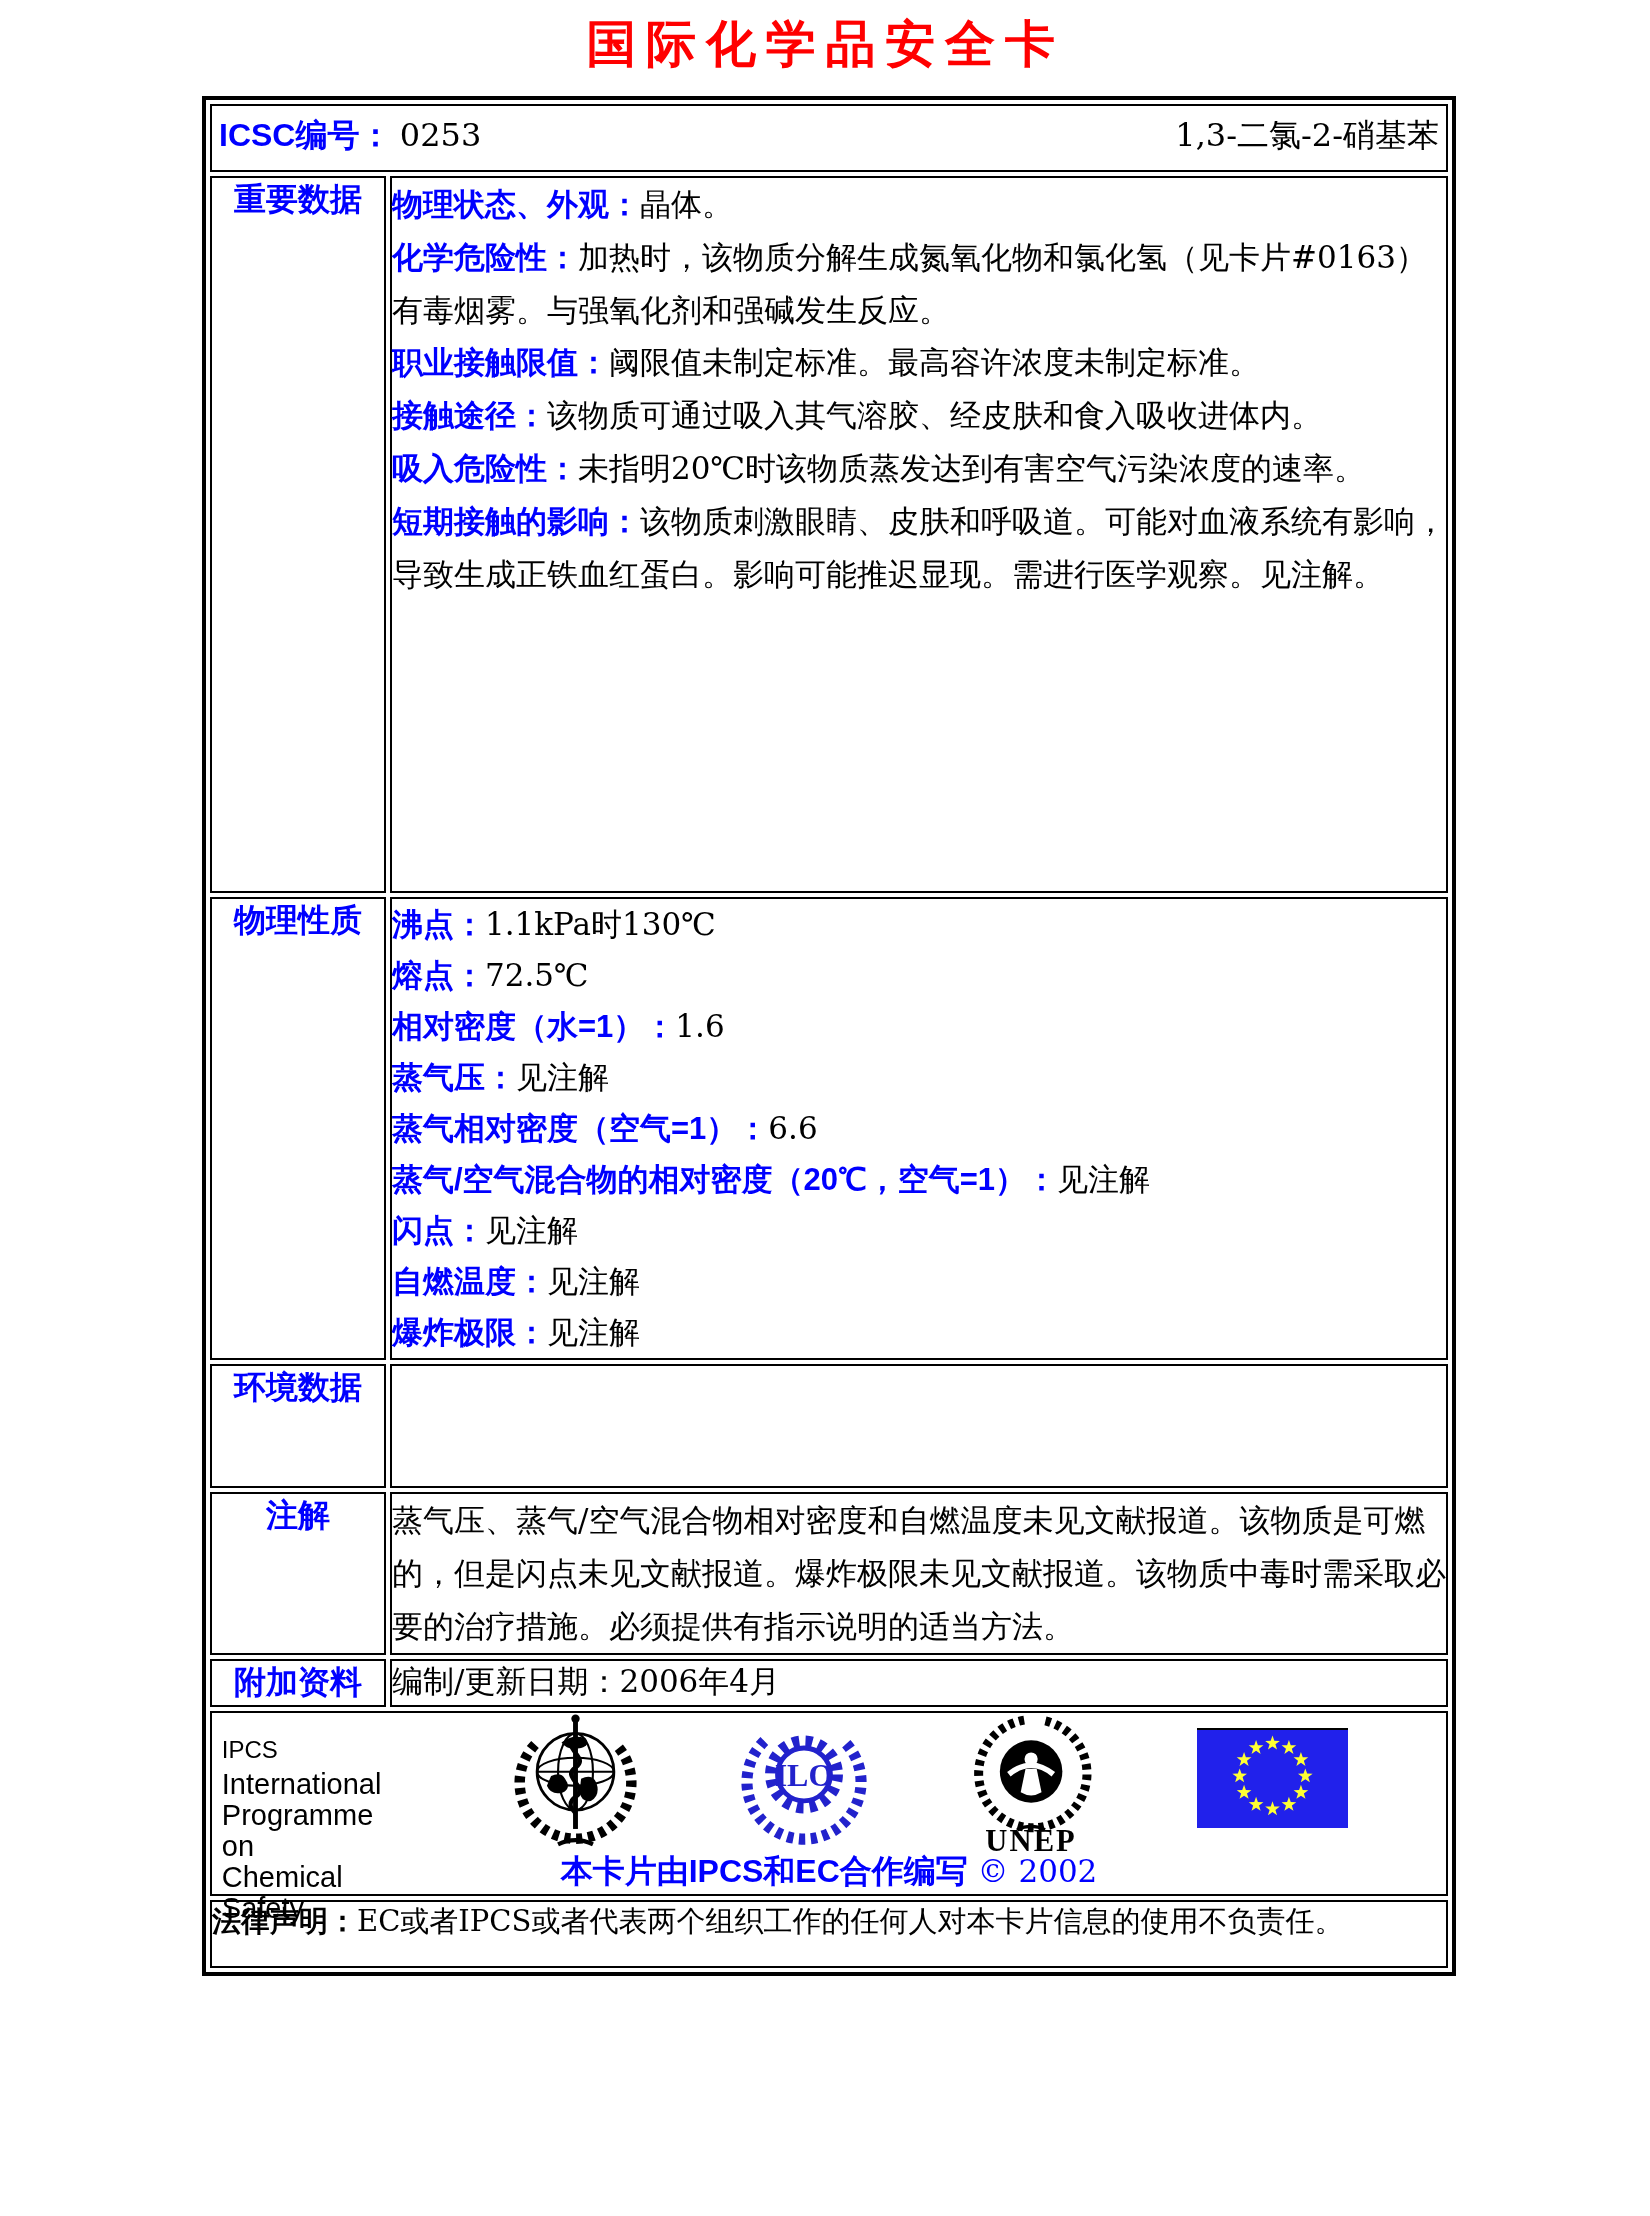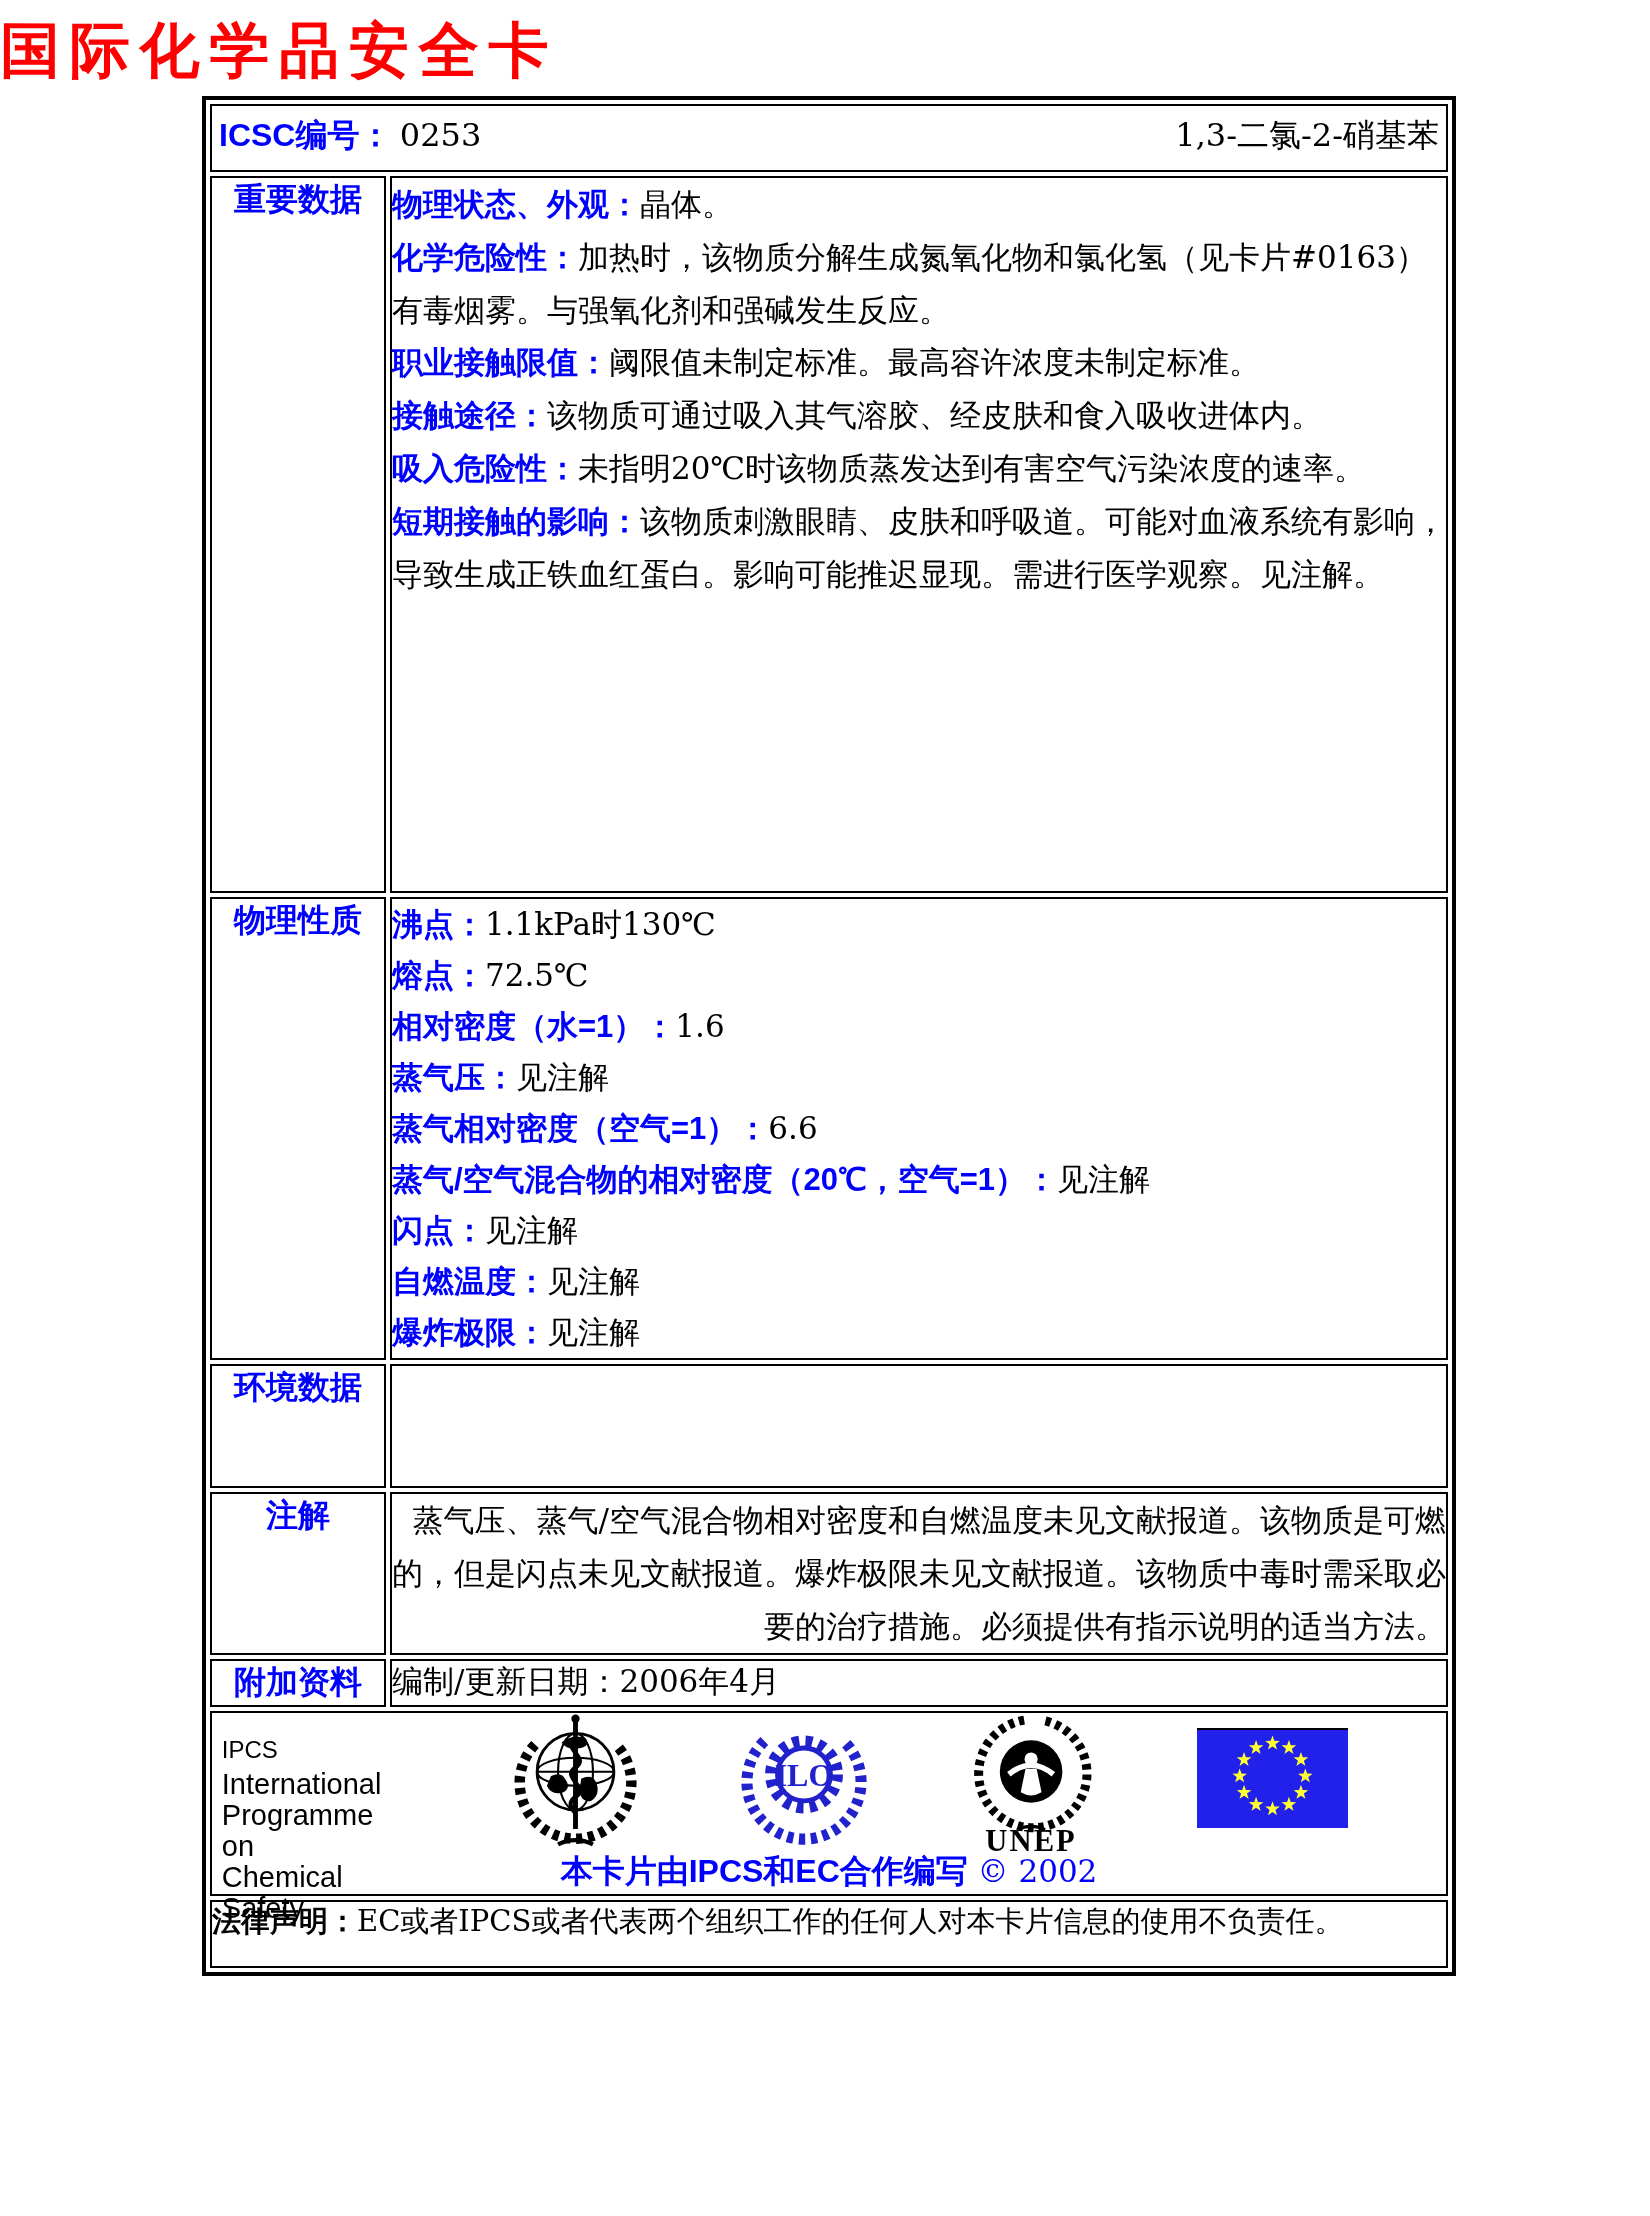--- a/index.html
+++ b/index.html
@@ -1,20 +1,20 @@
 <!DOCTYPE html>
 <html style="font-size:11px"><head>
 <meta charset="utf-8">
 <style>
   html,body { margin:0; padding:0; background:#ffffff; }
   body { width:1651px; height:2216px; position:relative;
          font-family:"DejaVu Serif","Liberation Serif",serif; color:#000; }
 
   .page-title { position:absolute; top:11px; left:0; width:1651px; margin:0;
-    color:#ff0000; font-weight:bold; font-size:60px;
+    text-align:center; color:#ff0000; font-weight:bold; font-size:50px;
     letter-spacing:9.8px; font-family:"DejaVu Serif","Liberation Serif",serif; }
 
   table.card { position:absolute; left:202px; top:96px; width:1254px;
     border:4.2px solid #000; border-collapse:separate; border-spacing:4.2px;
     background:#fff; table-layout:fixed; }
   table.card td { border:2.8px solid #000; vertical-align:top; padding:0; background:#fff; }
 
   col.c-label { width:176px; }
 
   
@@ -32,21 +32,21 @@
   
   td.content-cell { padding:5.6px 8.4px; font-size:31px; }
   .field { line-height:52px; }
   .r-physical .field { line-height:50px; }
   .flabel { color:#0000ff; font-weight:bold; font-family:"Liberation Sans",sans-serif; }
   .fval { color:#000; }
 
   td.cell-important { height:713px; }
   td.cell-physical  { height:446px; }
   td.cell-env       { height:120px; }
-  td.cell-notes     { height:156px; vertical-align:middle;text-align:right; }
+  td.cell-notes     { height:156px; vertical-align:middle; }
   .notes-text { line-height:53px; }
   td.cell-additional{ height:36px; vertical-align:middle; }
   .addl-line { font-size:31px; }
 
   
   td.logos-cell { height:176px; vertical-align:top; padding:4.2px 0 1.4px 0; }
   .logos-strip { display:flex; justify-content:space-between; align-items:flex-start;
     padding:0 98px 0 9.8px; height:137px; }
   .ipcs-block { font-family:"Liberation Sans",sans-serif; padding-top:18px; width:188px; }
   .ipcs-acronym { font-size:24px; font-weight:normal; line-height:38px; }

